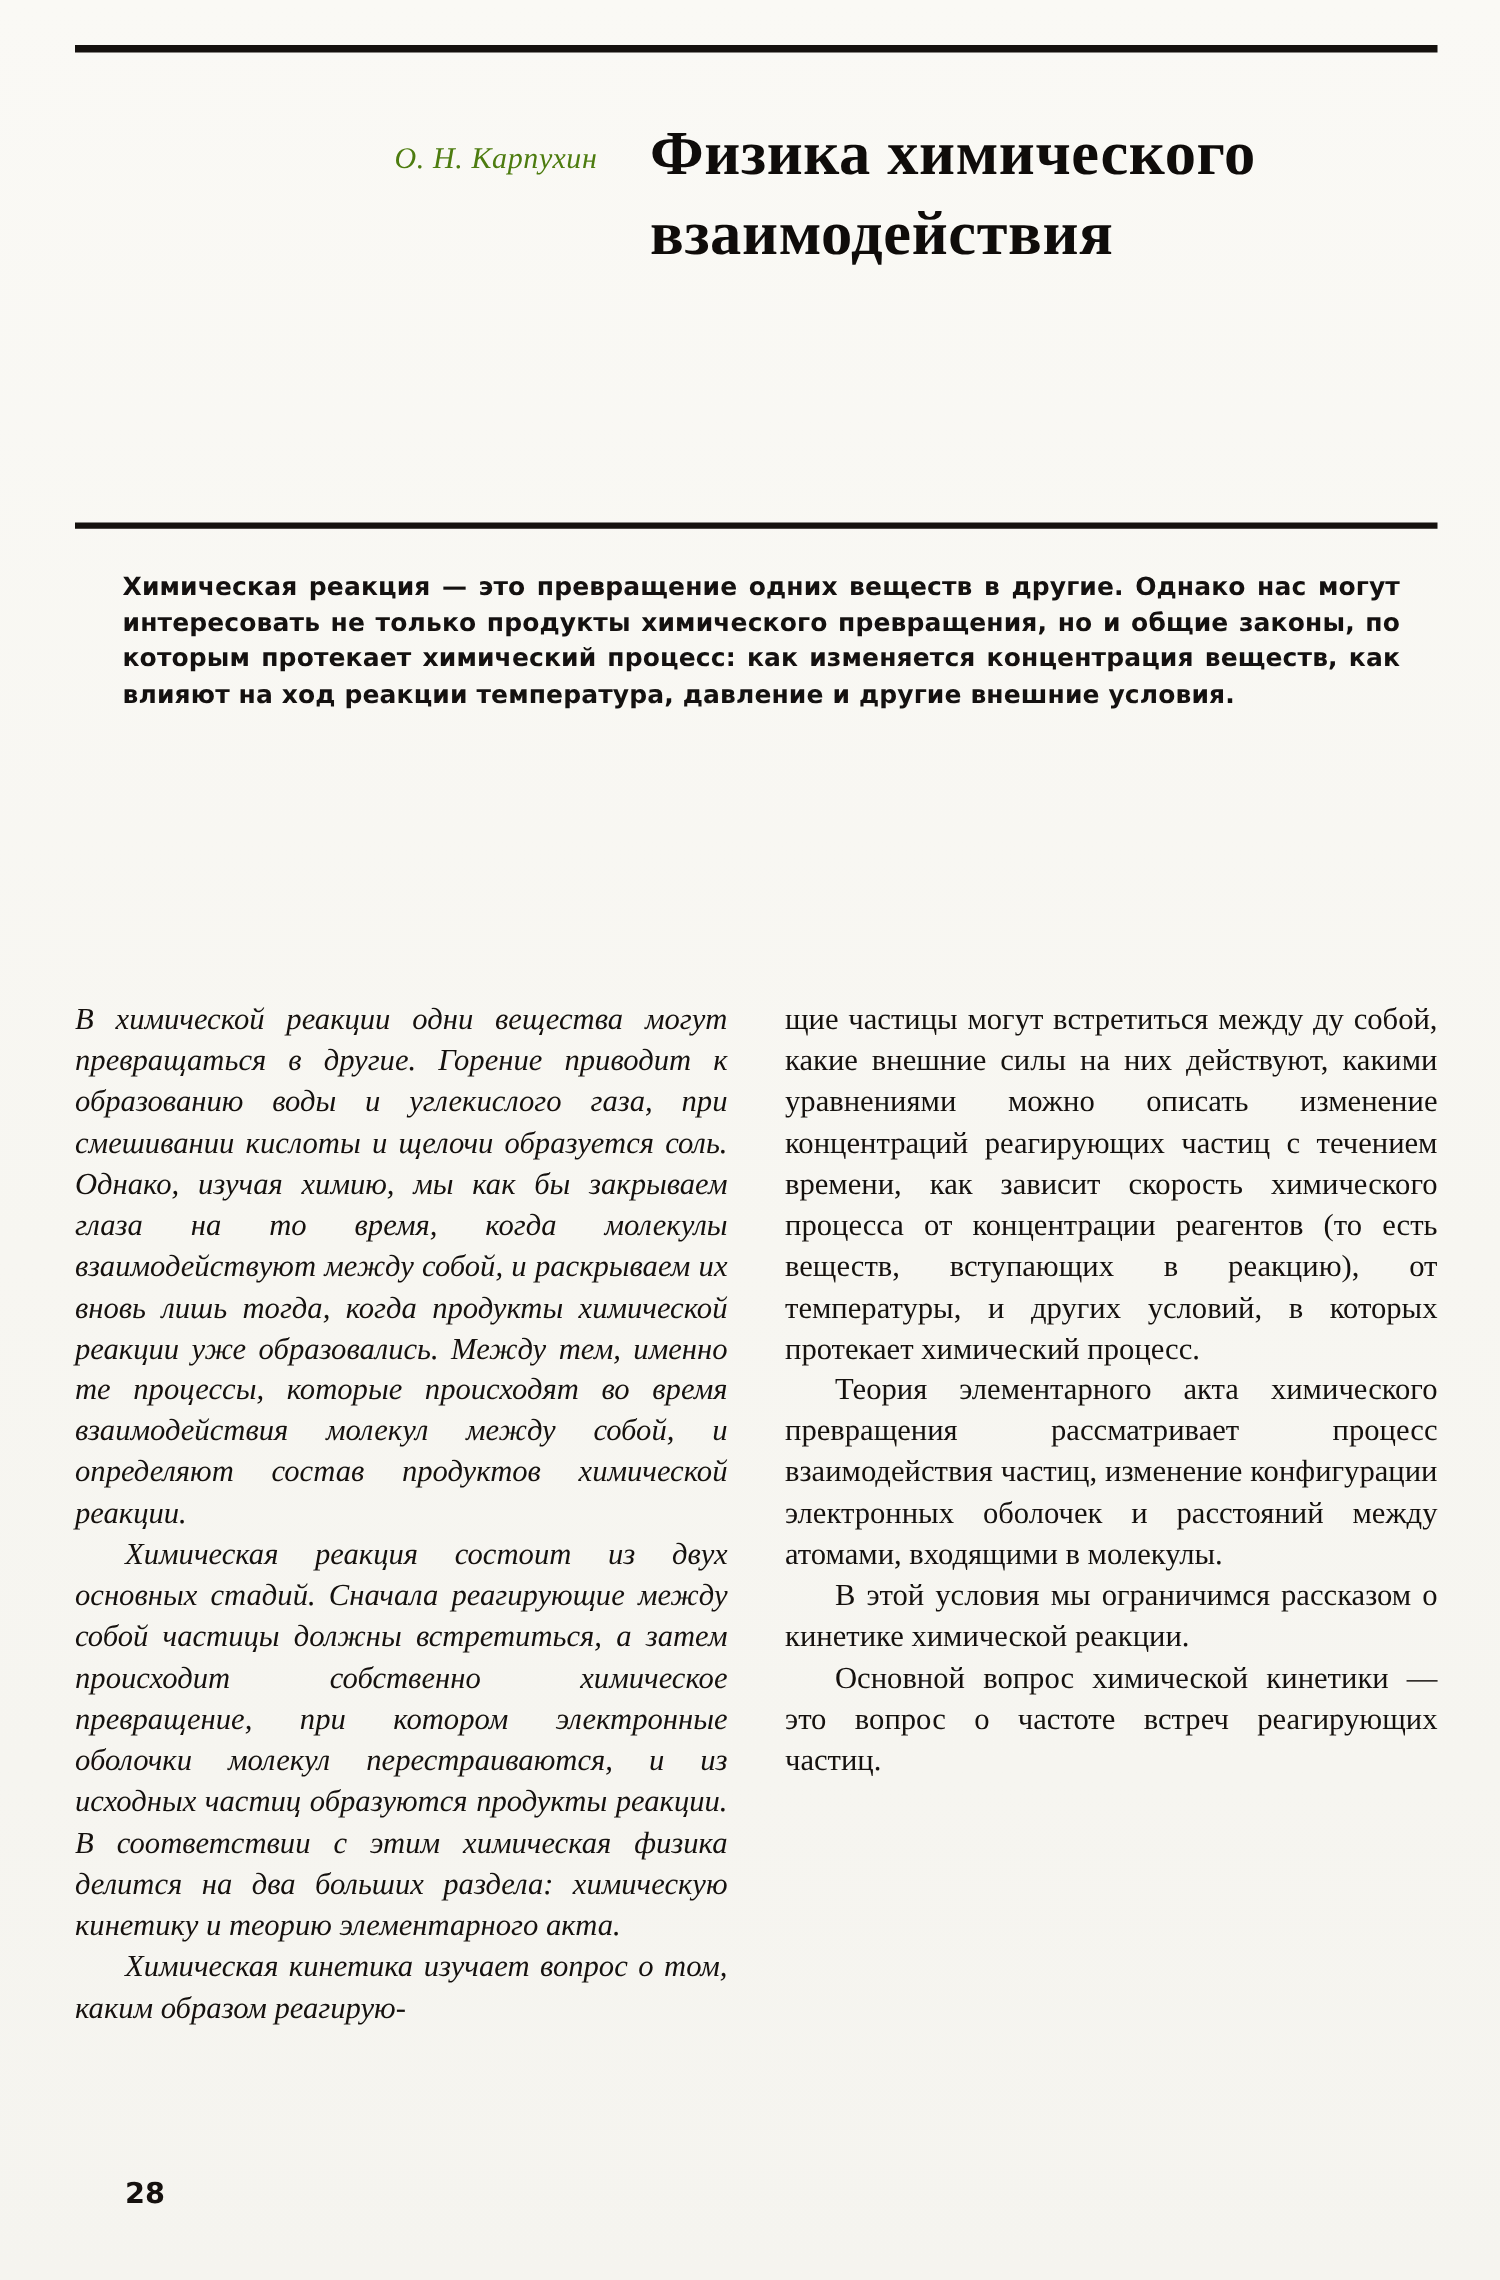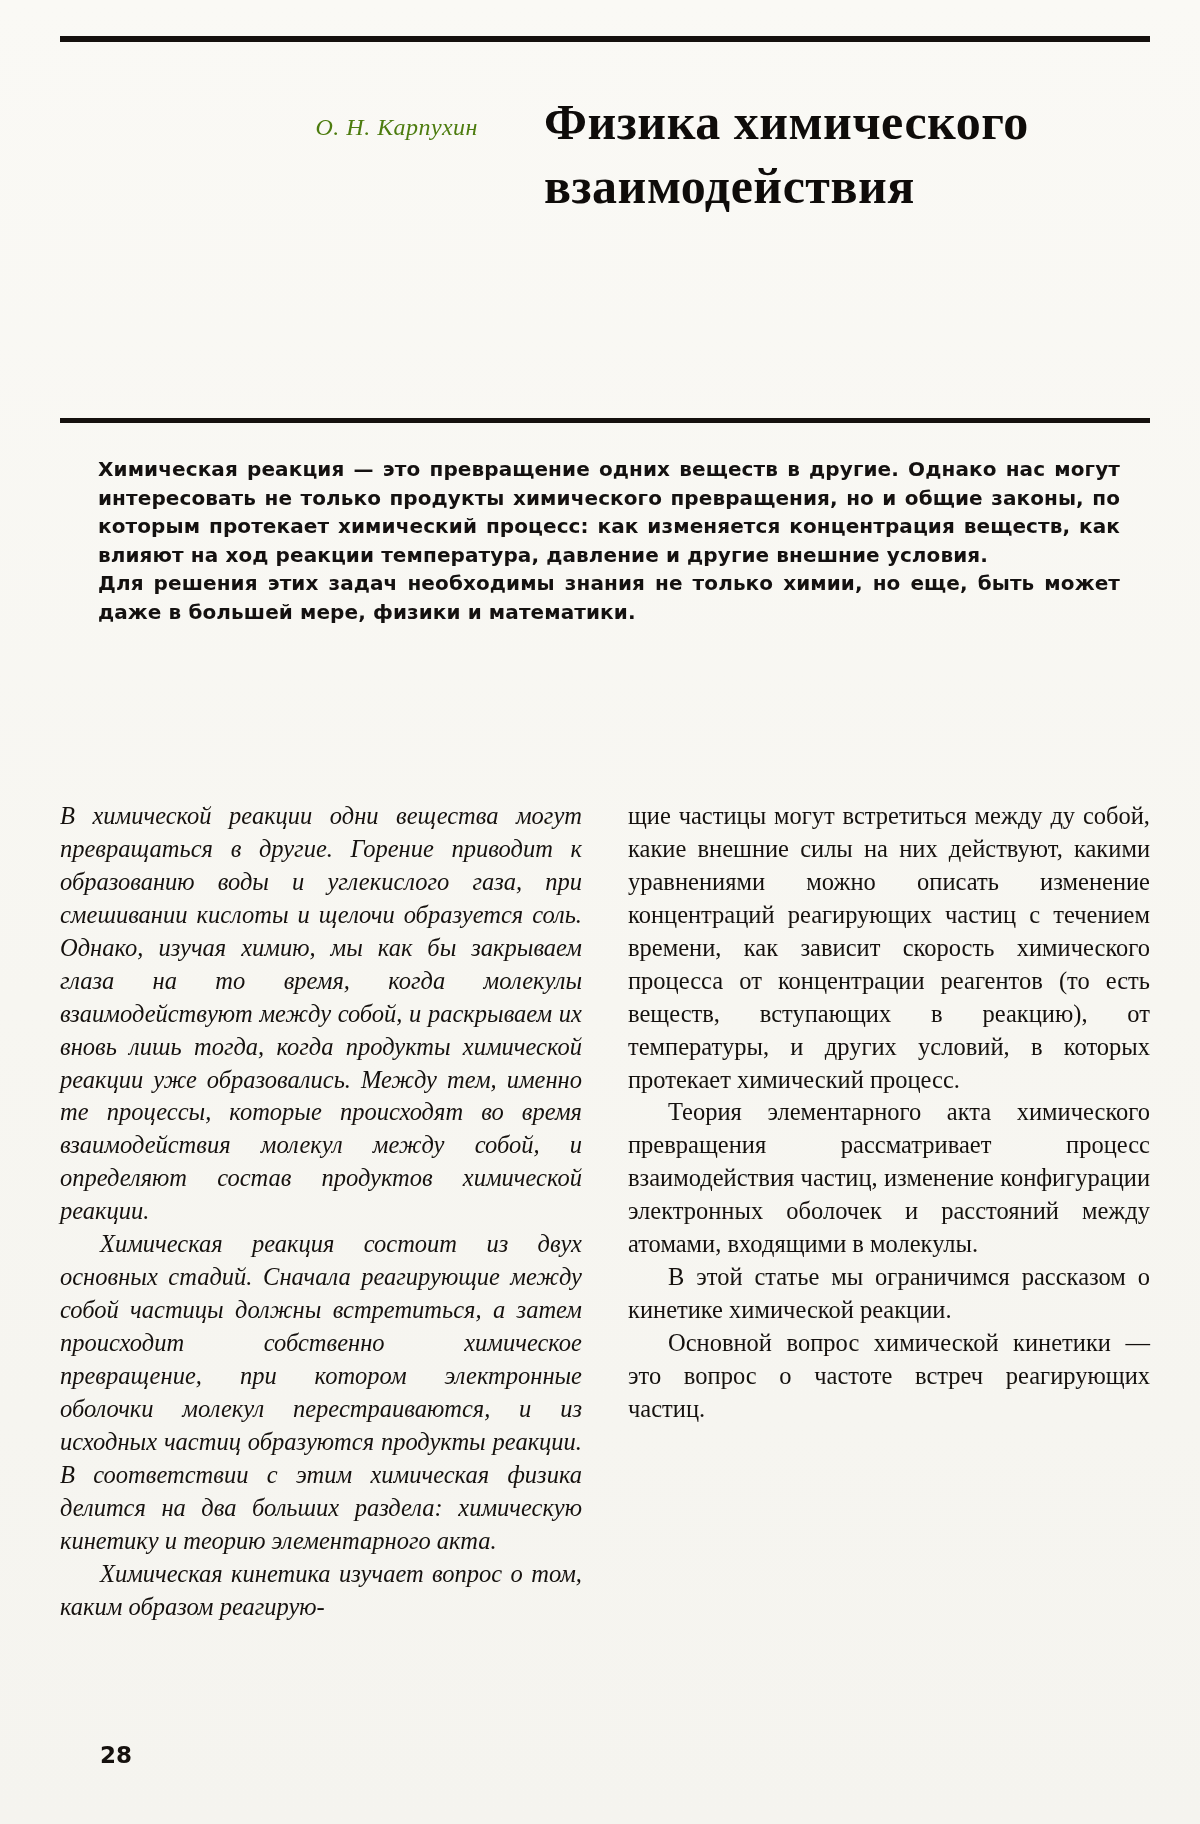--- a/index.html
+++ b/index.html
@@ -74,21 +74,20 @@
     position: absolute;
     left: 460px;
     top: 0px;
     width: 630px;
     font-family: "Liberation Serif", serif;
     font-weight: bold;
     font-size: 50px;
     line-height: 1.28;
     letter-spacing: 0.5px;
     color: #0f0c0a;
-    margin-left: 24px;
   }
   .lead {
     position: absolute;
     left: 38px;
     top: 455px;
     width: 1022px;
     font-family: "DejaVu Sans", sans-serif;
     font-weight: bold;
     font-size: 20px;
     line-height: 1.43;
@@ -148,33 +147,32 @@
 
     <div class="title-block">
       <div class="author">О. Н. Карпухин</div>
       <div class="title">Физика химического взаимодействия</div>
     </div>
 
     <div class="rule-mid"></div>
 
     <div class="lead">
       <p>Химическая реакция — это превращение одних веществ в другие. Однако нас могут интересовать не только продукты химического превращения, но и общие законы, по которым протекает химический процесс: как изменяется концентрация веществ, как влияют на ход реакции температура, давление и другие внешние условия.</p>
-      <p>Для решения этих задач необходимы знания не только химии, но еще, быть может  даже в большей мере, физики и математики.</p>
     </div>
 
     <div class="columns">
       <div class="col col-left">
         <p>В химической реакции одни вещества могут превращаться в другие. Горение приводит к образованию воды и углекислого газа, при смешивании кислоты и щелочи  образуется соль. Однако, изучая химию, мы как бы закрываем глаза на то время, когда молекулы взаимодействуют между собой, и раскрываем их вновь лишь тогда, когда продукты химической реакции уже образовались. Между тем, именно те процессы, которые происходят во время взаимодействия молекул между собой, и определяют состав продуктов химической реакции.</p>
         <p class="ind">Химическая реакция состоит из двух основных стадий. Сначала реагирующие между собой частицы должны встретиться, а затем происходит собственно химическое превращение, при котором электронные оболочки молекул перестраиваются, и из исходных частиц образуются продукты реакции. В соответствии с этим химическая физика делится на два больших раздела: химическую кинетику и теорию элементарного акта.</p>
         <p class="ind">Химическая кинетика изучает вопрос о том, каким образом реагирую-</p>
       </div>
       <div class="col col-right">
         <p>щие частицы могут встретиться между ду собой, какие внешние силы на них действуют, какими уравнениями можно описать изменение концентраций реагирующих частиц с течением времени, как зависит скорость химического процесса от концентрации реагентов (то есть веществ, вступающих в реакцию), от температуры, и других условий, в которых протекает химический процесс.</p>
         <p class="ind">Теория элементарного акта химического превращения  рассматривает процесс взаимодействия частиц, изменение конфигурации электронных оболочек и расстояний между атомами, входящими в молекулы.</p>
-        <p class="ind">В этой статье мы ограничимся рассказом о кинетике химической реакции.</p>
+        <p class="ind">В этой условия мы ограничимся рассказом о кинетике химической реакции.</p>
         <p class="ind">Основной вопрос химической кинетики — это  вопрос о частоте встреч реагирующих частиц.</p>
       </div>
     </div>
 
     <div class="folio">28</div>
 
   </div>
 </div>
 
 </body></html>

